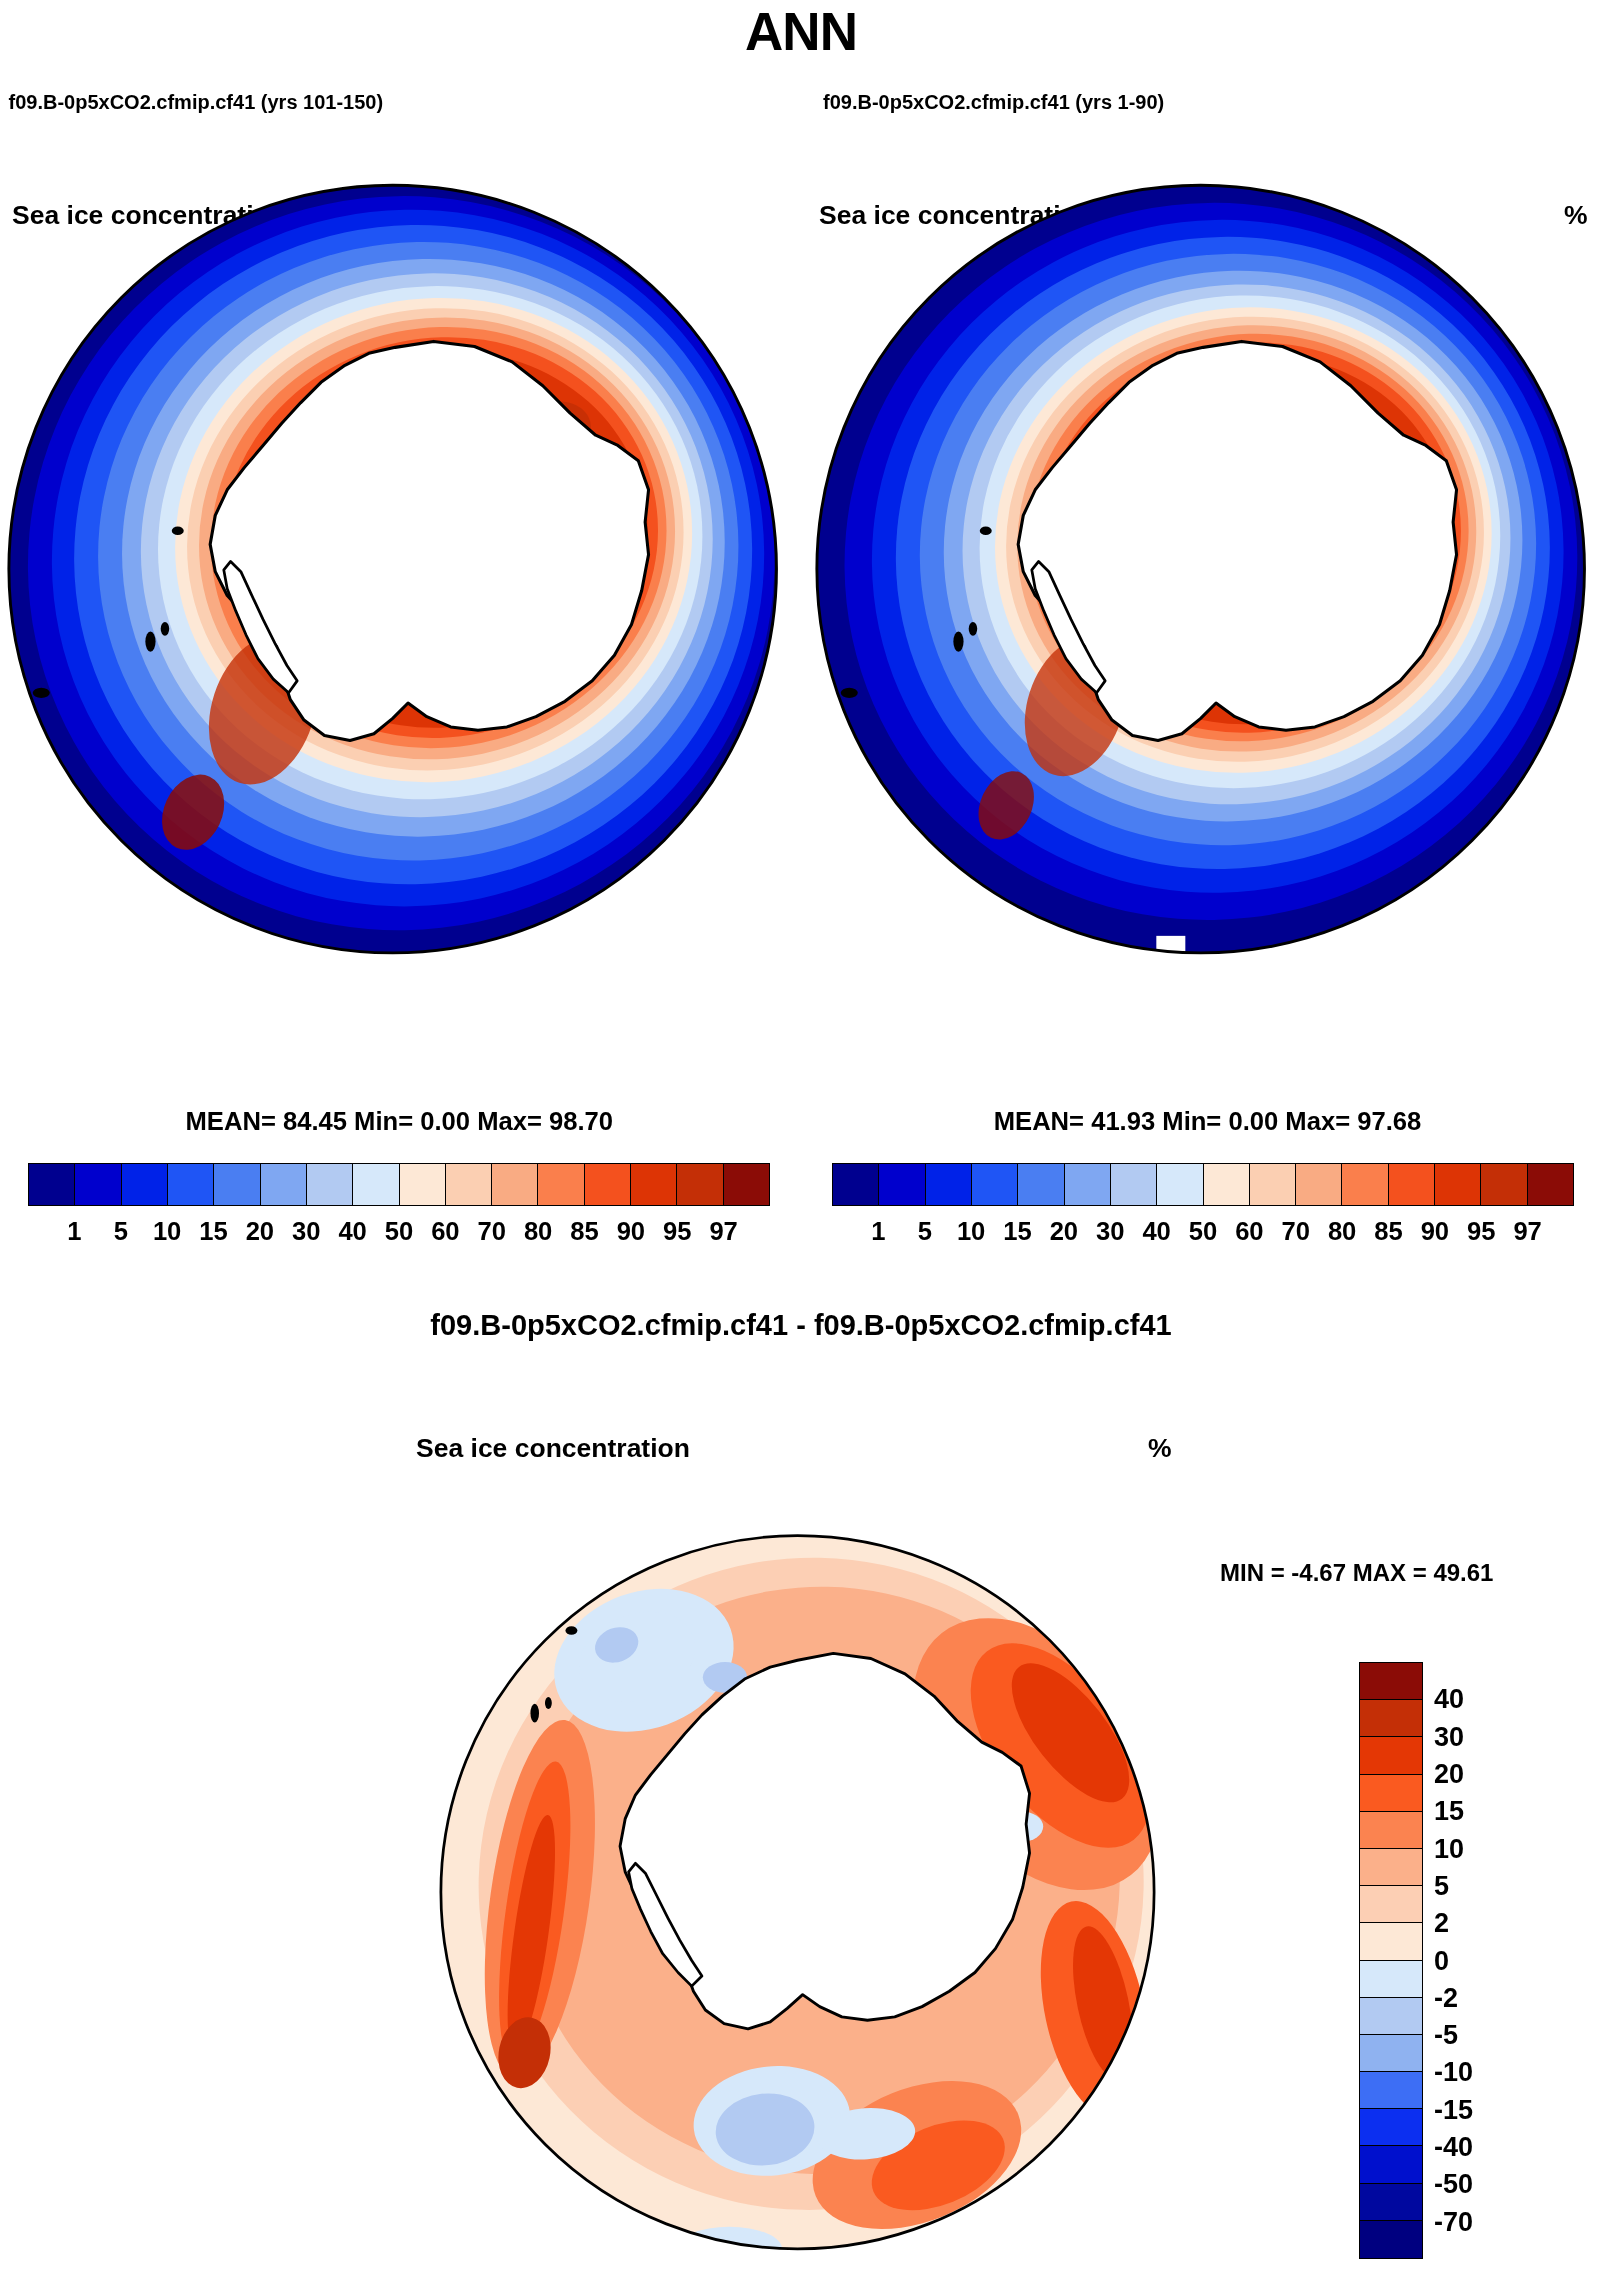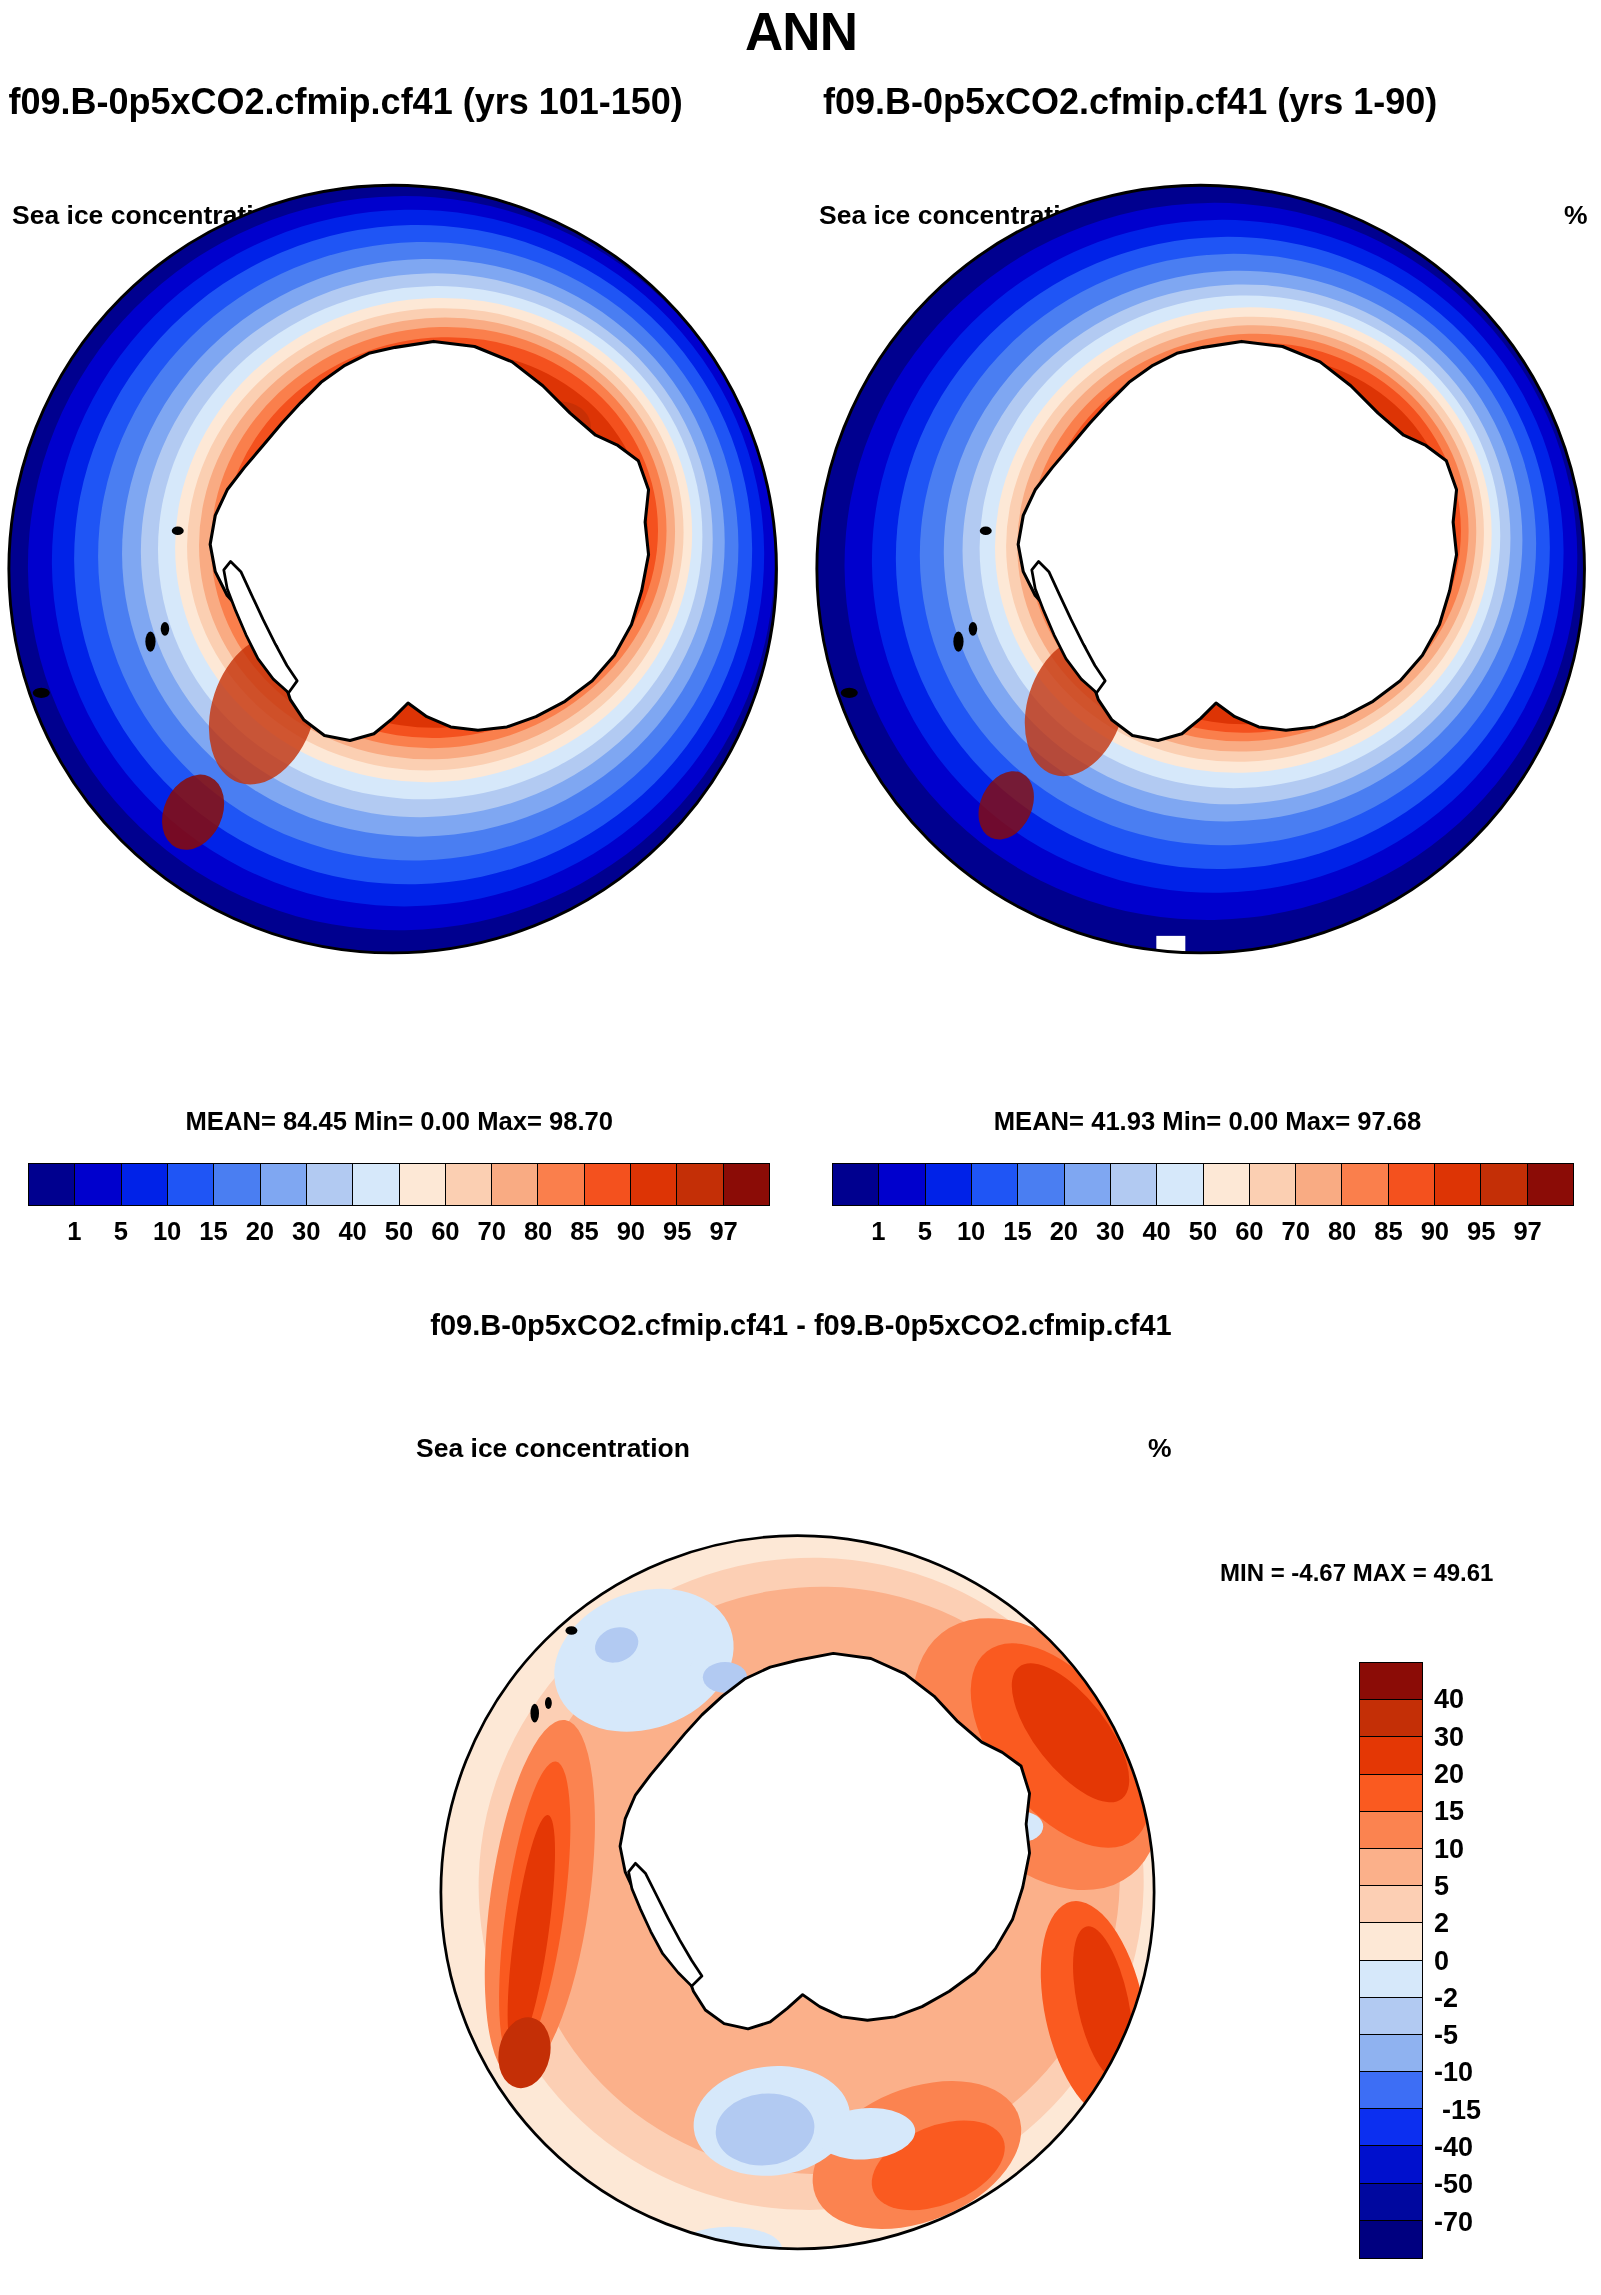--- a/index.html
+++ b/index.html
@@ -24,21 +24,21 @@
     width: 1602px;
     text-align: center;
     font-size: 53px;
     font-weight: bold;
     letter-spacing: -0.9px;
     color: #000;
     line-height: 60px;
   }
   .case-title {
     top: 85px;
-    font-size: 36px;
+    font-size: 20px;
     font-weight: bold;
     color: #000;
     white-space: nowrap;
     line-height: 34px;
   }
   #case-title-left  { left: 8.5px; }
   #case-title-right { left: 823px; }
 
   #diff-title {
     top: 1306px;
@@ -442,19 +442,19 @@
       <span style="top: 12.5%;">30</span>
       <span style="top: 18.75%;">20</span>
       <span style="top: 25%;">15</span>
       <span style="top: 31.25%;">10</span>
       <span style="top: 37.5%;">5</span>
       <span style="top: 43.75%;">2</span>
       <span style="top: 50%;">0</span>
       <span style="top: 56.25%;">-2</span>
       <span style="top: 62.5%;">-5</span>
       <span style="top: 68.75%;">-10</span>
-      <span style="top: 75%; margin-left: 8px;">-15</span>
+      <span style="top: 75%;">-15</span>
       <span style="top: 81.25%;">-40</span>
       <span style="top: 87.5%;">-50</span>
       <span style="top: 93.75%;">-70</span>
     </div>
 </div>
 
 
 </body></html>

